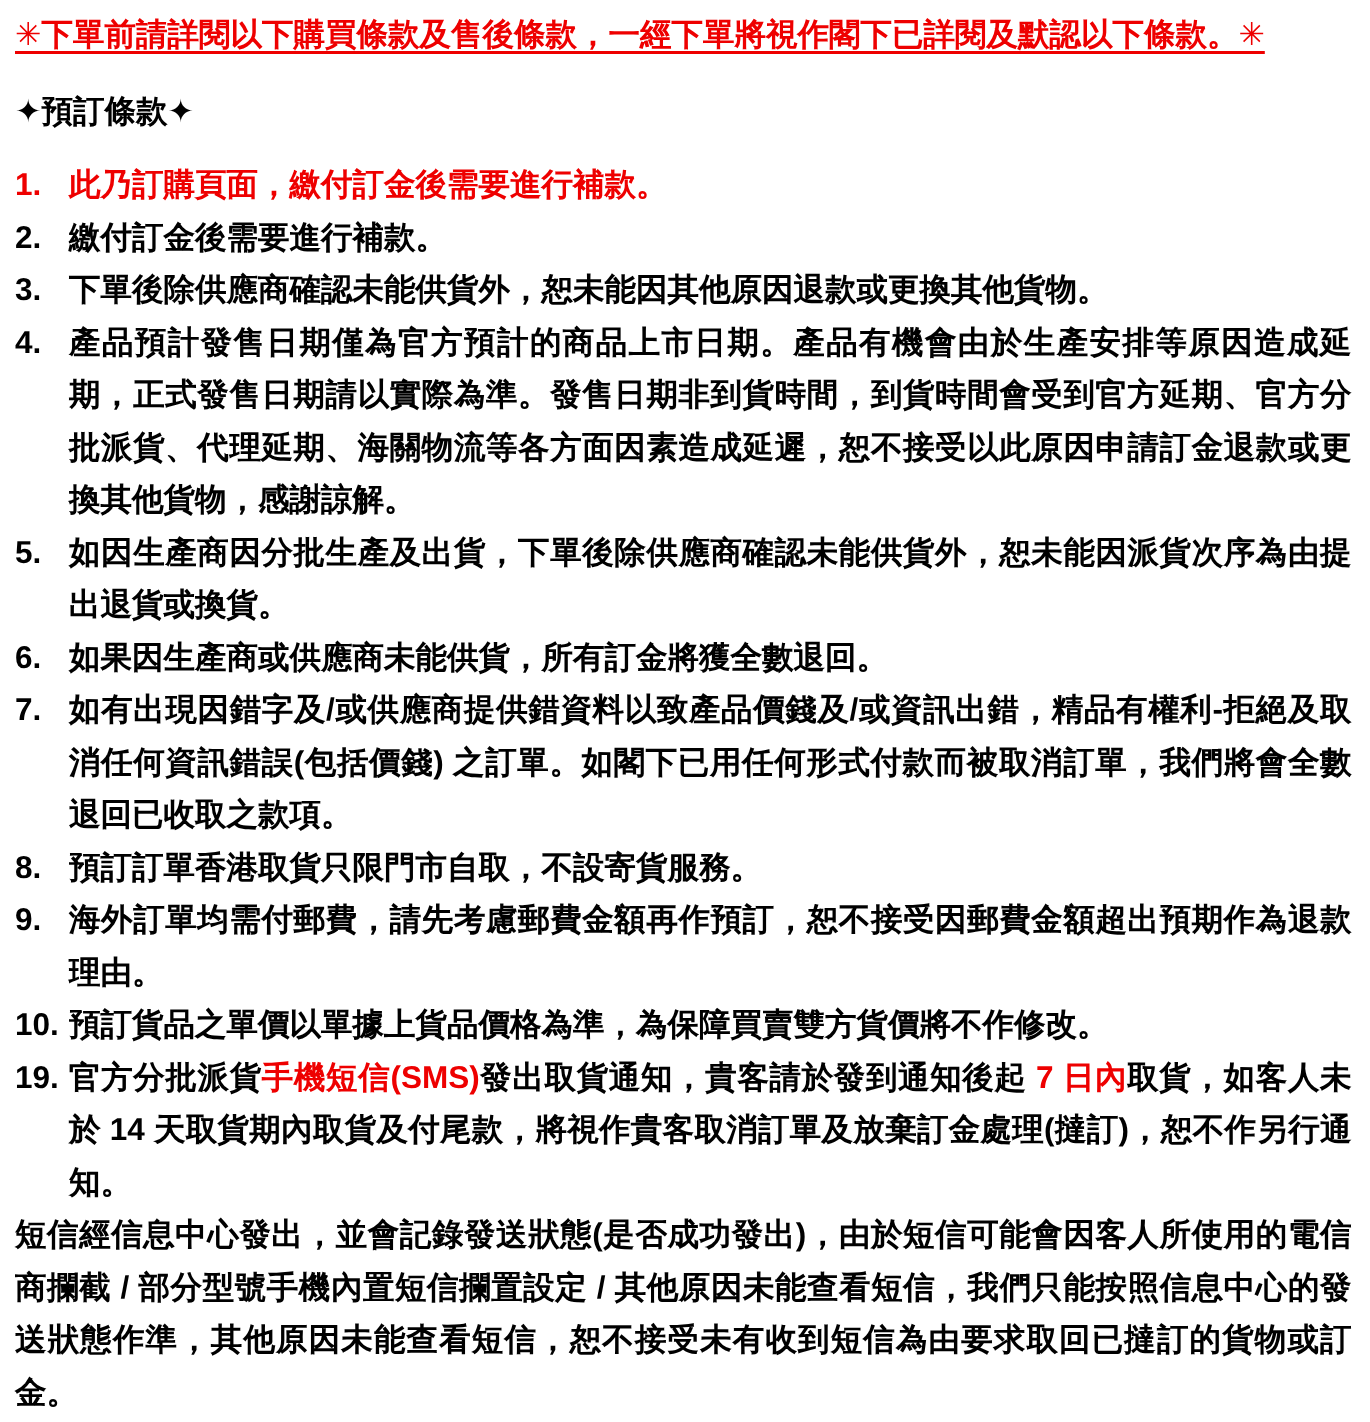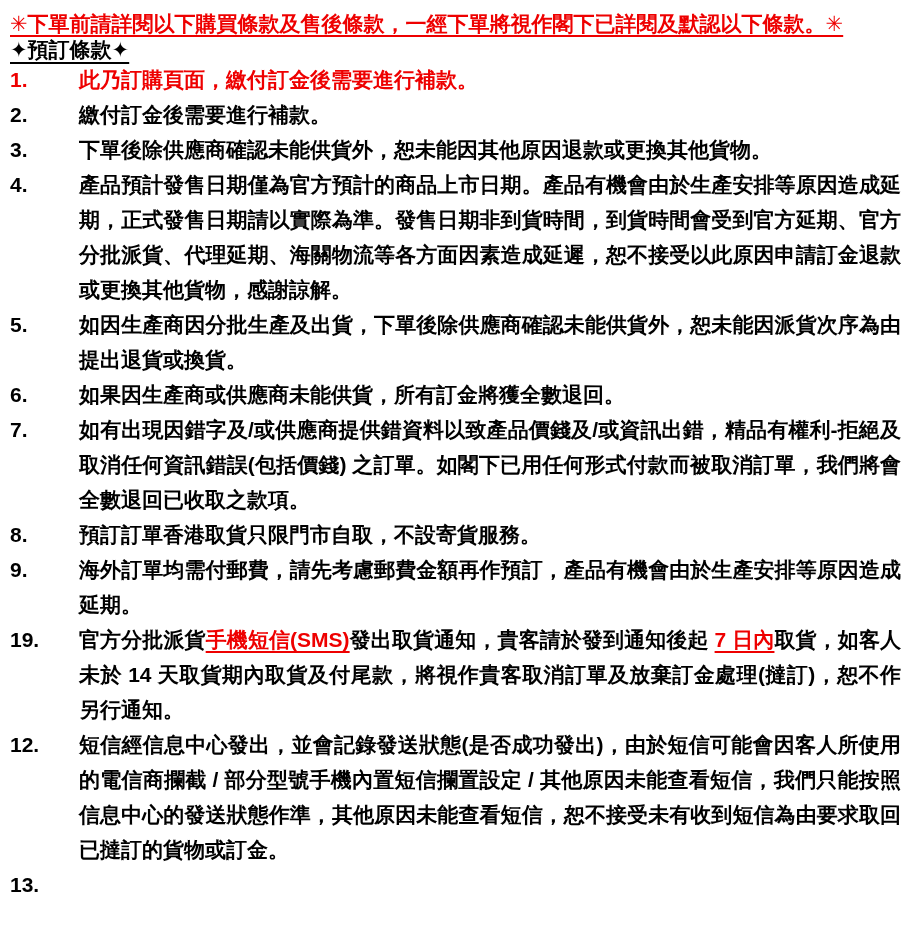--- a/index.html
+++ b/index.html
@@ -18,37 +18,37 @@
     color:var(--text-black);
     font-size:21px;
     overflow:hidden;
   }
   .notice{
     color:var(--alert-red);
     text-decoration:underline;
     text-decoration-thickness:2px;
     text-underline-offset:4px;
     line-height:28px;
+    margin-bottom:25px;
     white-space:nowrap;
   }
   .heading{
     display:inline-block;
-    text-decoration:underline;
     text-decoration-thickness:2px;
     text-underline-offset:5px;
     line-height:24px;
+    margin-bottom:19px;
   }
   .terms{width:100%;}
   .term{display:flex;line-height:35px;}
   .term .num{flex:0 0 36px;}
-  .term .txt{flex:1;text-align:justify;margin-left:33px;}
+  .term .txt{flex:1;text-align:justify;}
   .red{color:var(--alert-red);}
   .ru{
     color:var(--alert-red);
-    text-decoration:underline;
     text-decoration-thickness:2px;
     text-underline-offset:4px;
   }
 </style>
 </head>
 <body>
 
 <div class="page">
 
   <div class="notice">✳下單前請詳閱以下購買條款及售後條款，一經下單將視作閣下已詳閱及默認以下條款。✳</div>
@@ -94,31 +94,34 @@
       <span class="txt">如有出現因錯字及/或供應商提供錯資料以致產品價錢及/或資訊出錯，精品有權利-拒絕及取消任何資訊錯誤(包括價錢) 之訂單。如閣下已用任何形式付款而被取消訂單，我們將會全數退回已收取之款項。</span>
     </div>
 
     <div class="term">
       <span class="num">8.</span>
       <span class="txt">預訂訂單香港取貨只限門市自取，不設寄貨服務。</span>
     </div>
 
     <div class="term">
       <span class="num">9.</span>
-      <span class="txt">海外訂單均需付郵費，請先考慮郵費金額再作預訂，產品有機會由於生產安排等原因造成延期。</span>
+      <span class="txt">海外訂單均需付郵費，請先考慮郵費金額再作預訂，恕不接受因郵費金額超出預期作為退款理由。</span>
     </div>
 
+    <div class="term">
+      <span class="num">10.</span>
+      <span class="txt">預訂貨品之單價以單據上貨品價格為準，為保障買賣雙方貨價將不作修改。</span>
+    </div>
 
     <div class="term">
       <span class="num">19.</span>
       <span class="txt"><span>官方分批派貨</span><span class="ru">手機短信(SMS)</span><span>發出取貨通知，貴客請於發到通知後起 </span><span class="ru">7 日內</span><span>取貨，如客人未於 14 天取貨期內取貨及付尾款，將視作貴客取消訂單及放棄訂金處理(撻訂)，恕不作另行通知。</span></span>
     </div>
 
     <div class="term">
-      <span class="num">12.</span>
       <span class="txt">短信經信息中心發出，並會記錄發送狀態(是否成功發出)，由於短信可能會因客人所使用的電信商攔截 / 部分型號手機內置短信攔置設定 / 其他原因未能查看短信，我們只能按照信息中心的發送狀態作準，其他原因未能查看短信，恕不接受未有收到短信為由要求取回已撻訂的貨物或訂金。</span>
     </div>
 
     <div class="term">
       <span class="num">13.</span>
       <span class="txt"></span>
     </div>
 
   </div>
 </div>

